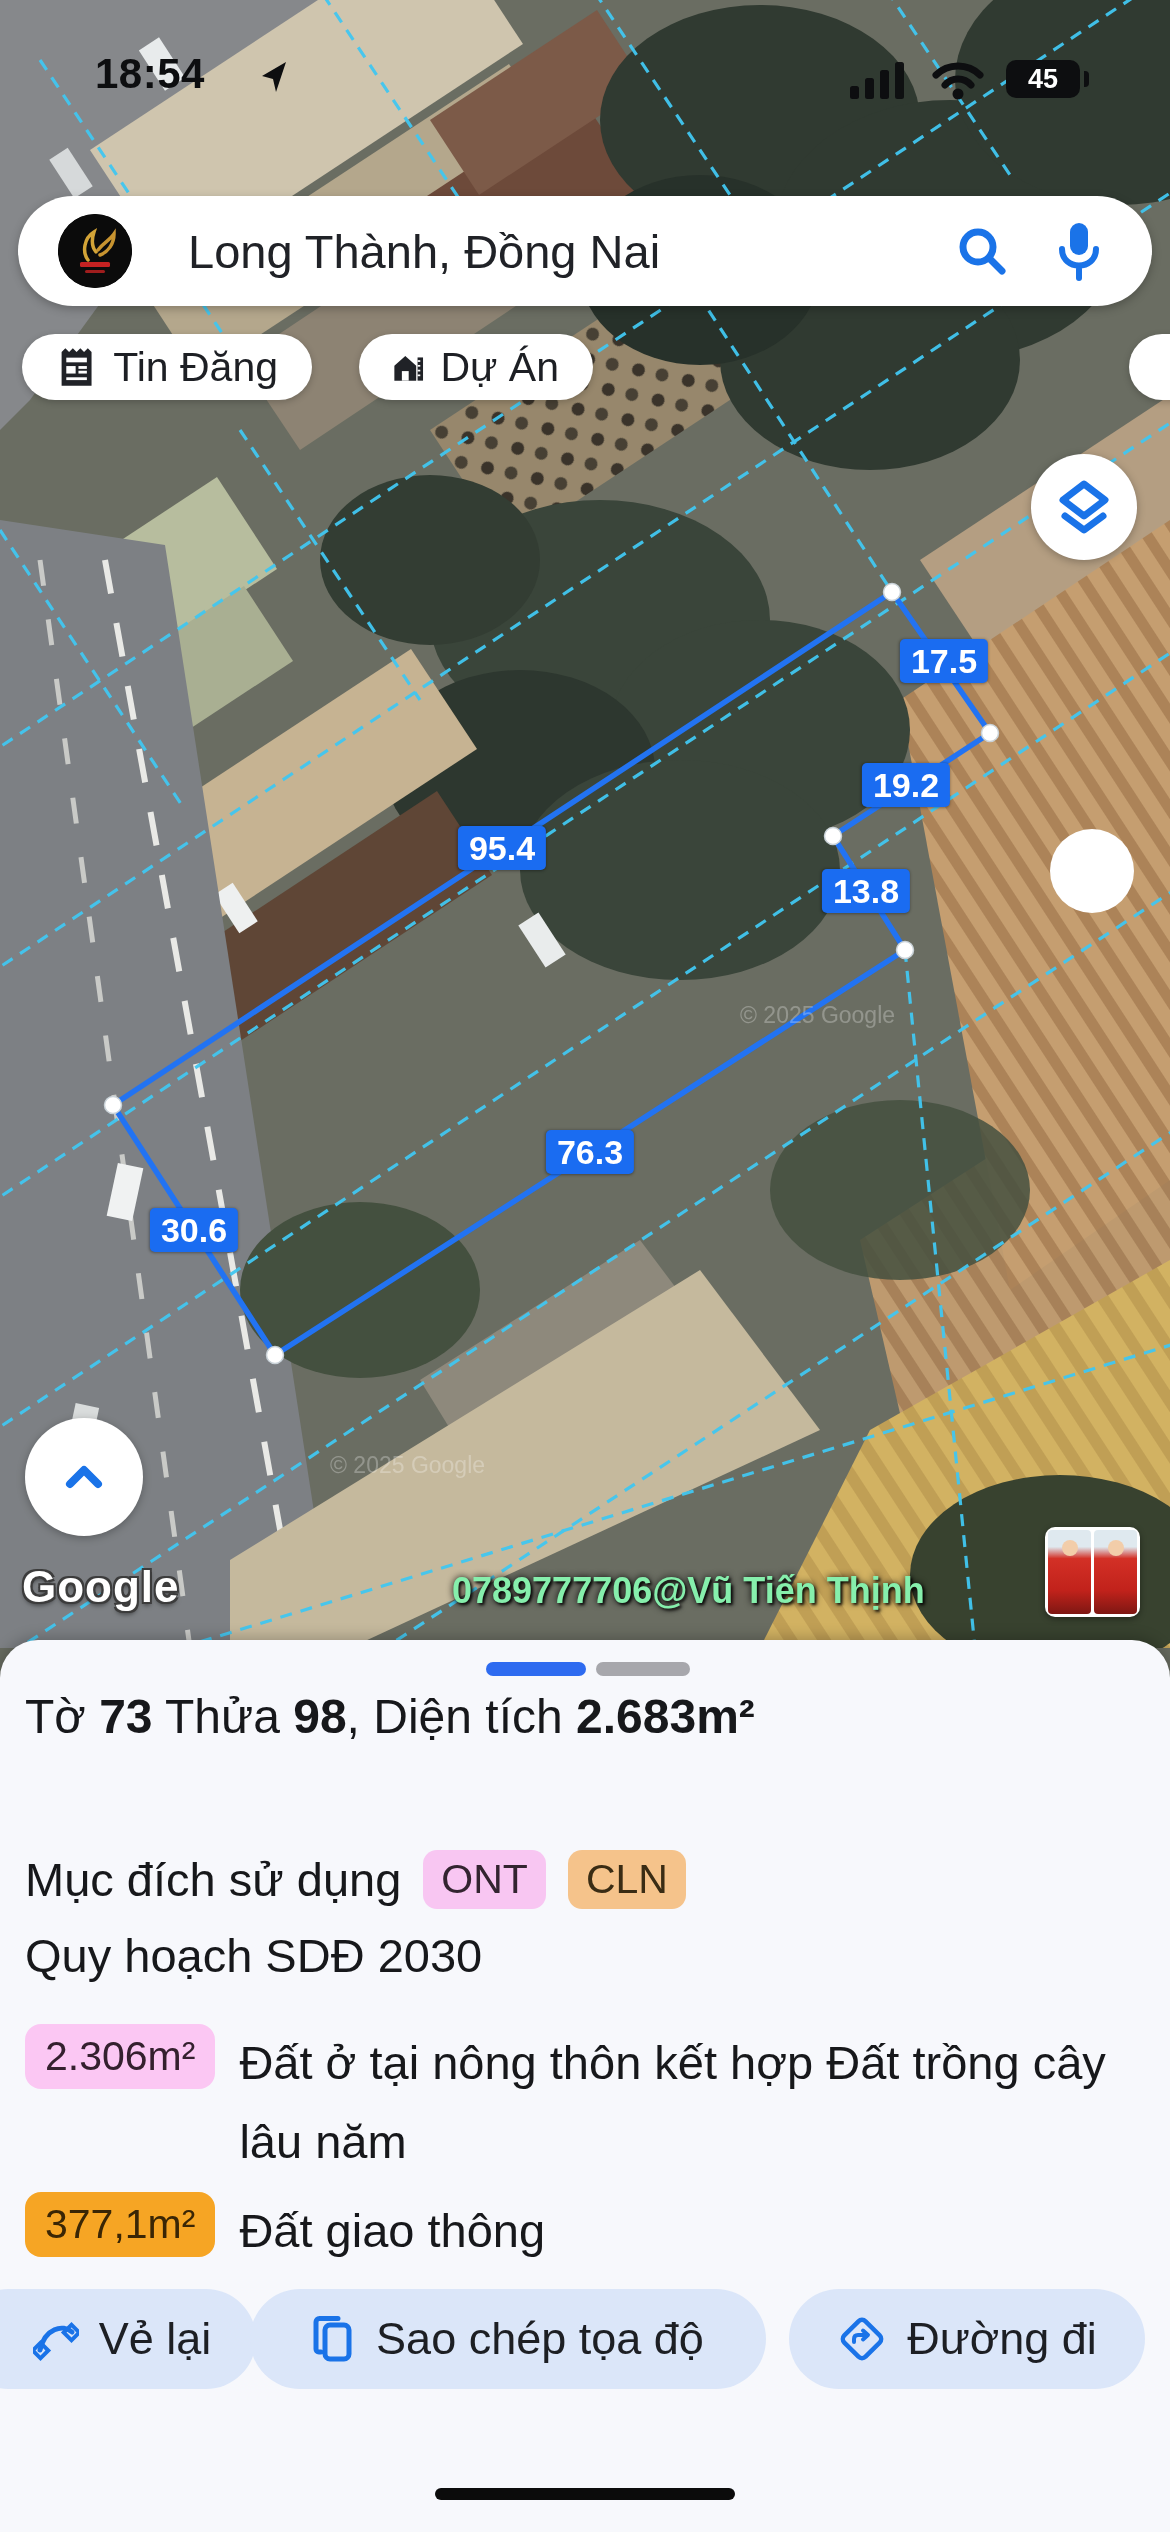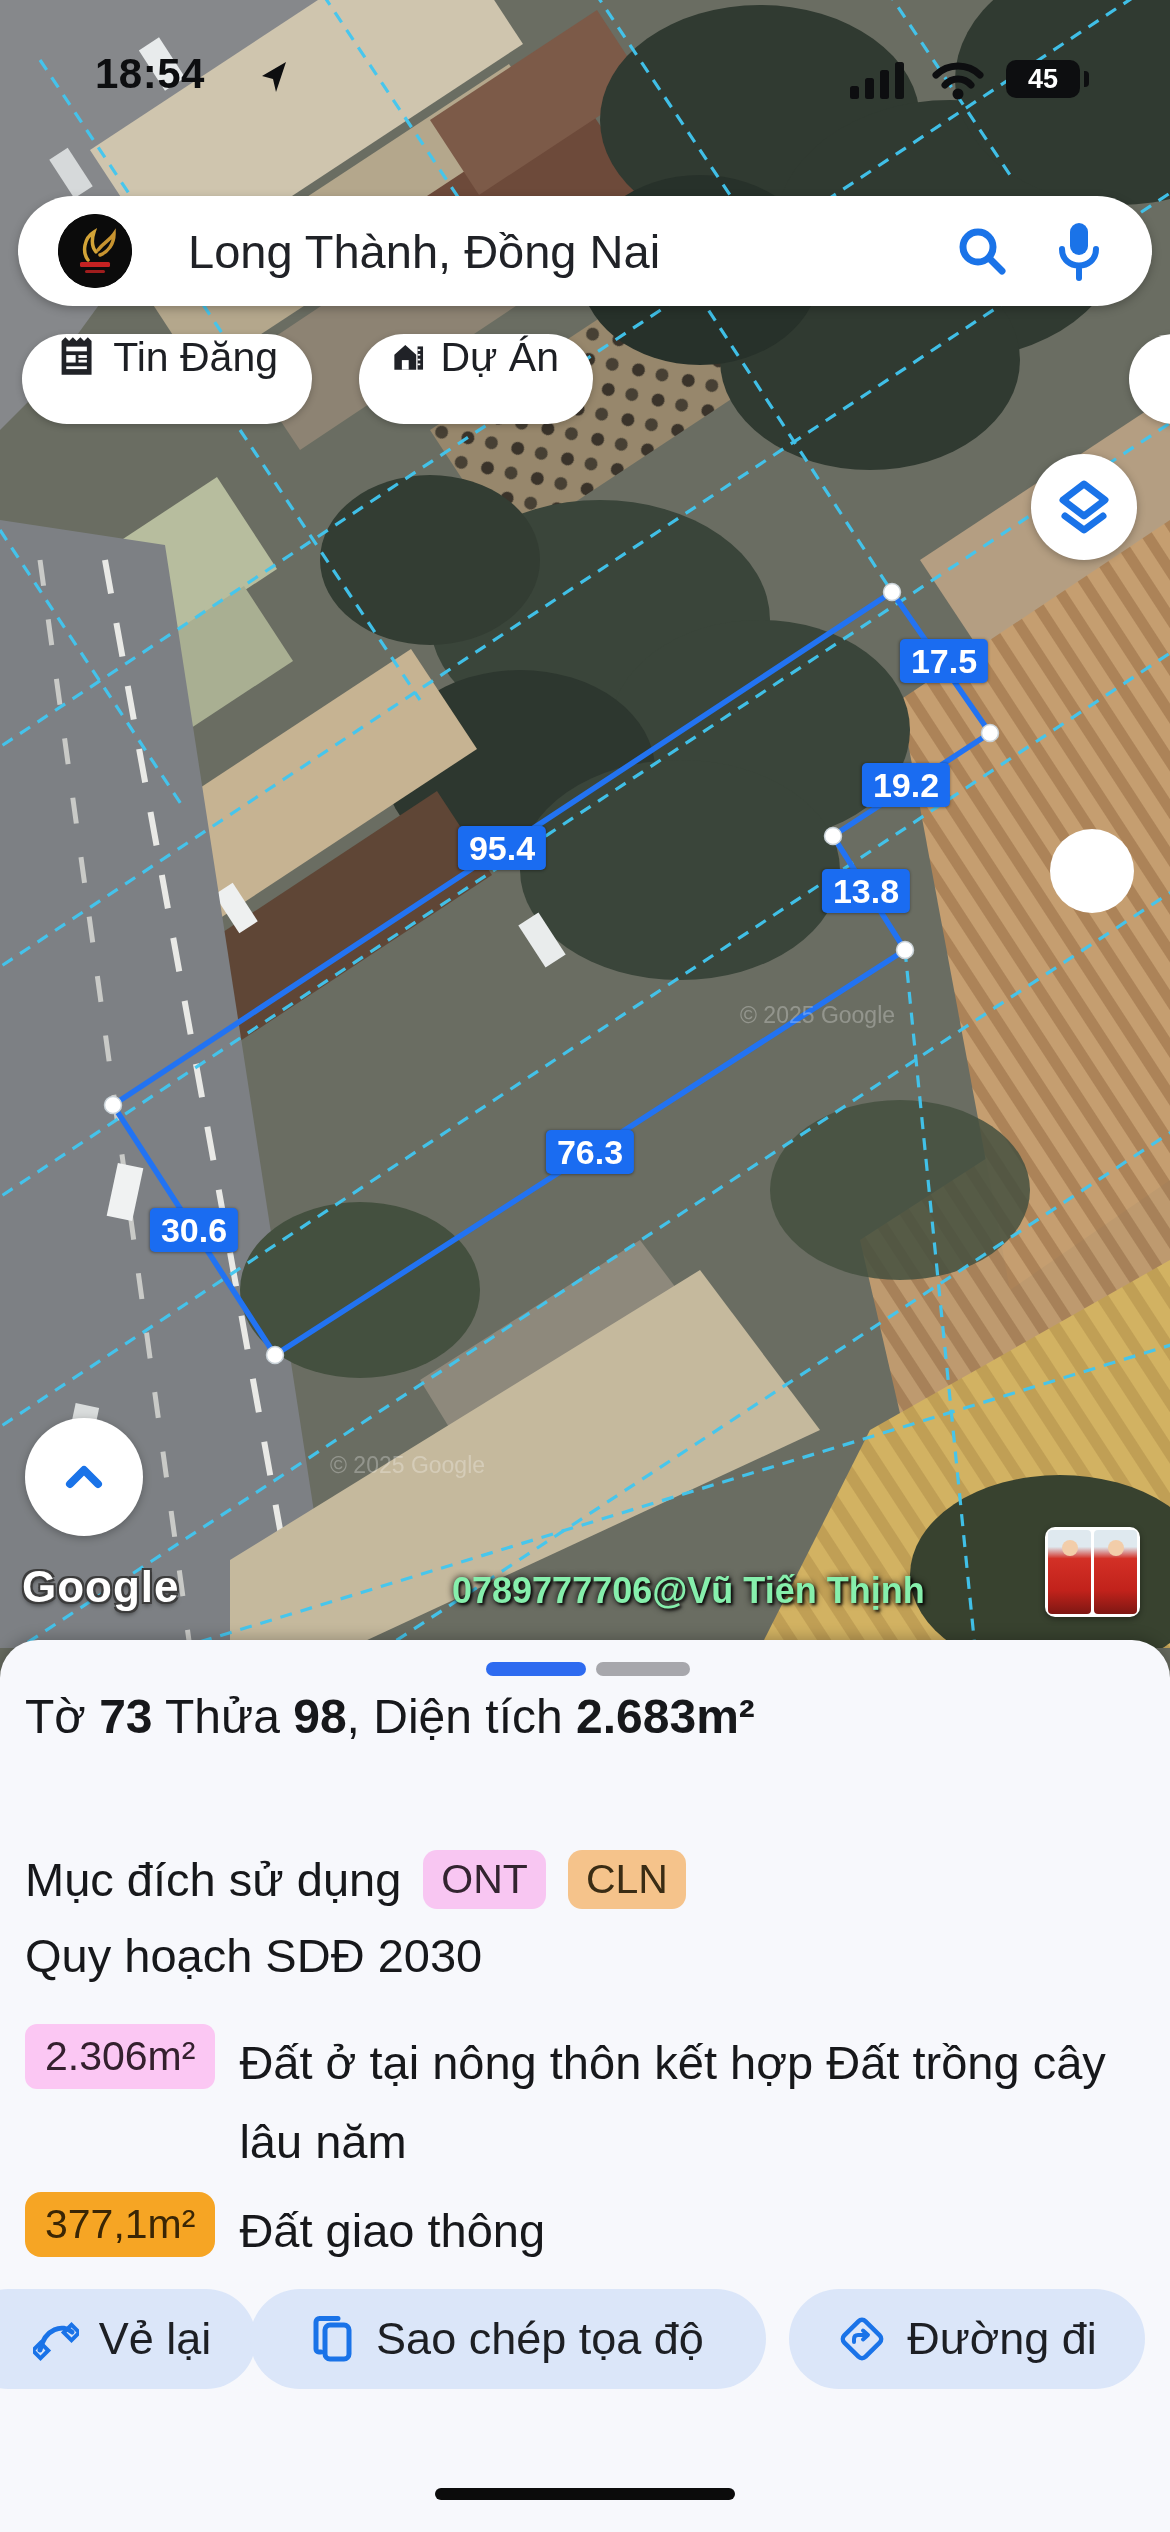--- a/index.html
+++ b/index.html
@@ -32,40 +32,40 @@
 
   
   .searchbar{position:absolute;left:18px;top:196px;width:1134px;height:110px;background:#fff;border-radius:55px;
              box-shadow:0 3px 10px rgba(0,0,0,.25);display:flex;align-items:center;gap:24px;}
   .search-logo{width:74px;height:74px;border-radius:50%;background:#0b0b0b;margin-left:40px;flex:0 0 auto;
                display:flex;align-items:center;justify-content:center;overflow:hidden;}
   .search-text{margin-left:32px;font-size:47px;color:#202227;flex:1 1 auto;white-space:nowrap;overflow:hidden;}
   .search-actions{display:flex;align-items:center;gap:44px;margin-right:48px;}
 
   
-  .chip{position:absolute;top:334px;height:90px;background:#fff;border-radius:45px;box-shadow:0 2px 7px rgba(0,0,0,.22);
-        display:flex;justify-content:center;gap:16px;font-size:41px;color:#1d1f24;padding:0 34px;box-sizing:border-box;white-space:nowrap;}
+  .chip{position:absolute;top:334px;height:66px;background:#fff;border-radius:45px;box-shadow:0 2px 7px rgba(0,0,0,.22);
+        display:flex;align-items:center;justify-content:center;gap:16px;font-size:41px;color:#1d1f24;padding:0 34px;box-sizing:border-box;white-space:nowrap;}
 
   
   .sheet{position:absolute;left:0;top:1640px;width:1170px;height:892px;background:#f7f8fc;
          border-radius:38px 38px 0 0;box-shadow:0 -3px 14px rgba(0,0,0,.22);}
   .pager-blue{position:absolute;left:486px;top:22px;width:100px;height:14px;border-radius:7px;background:#2e6bf0;}
   .pager-gray{position:absolute;left:596px;top:22px;width:94px;height:14px;border-radius:7px;background:#a7a7ac;}
   .sheet-title{position:absolute;left:25px;top:1689px;font-size:48px;color:#17181b;white-space:nowrap;}
   .sheet-title b{font-weight:700;}
   .loc-row{position:absolute;left:28px;top:1774px;display:flex;align-items:center;gap:14px;font-size:47px;color:#17181b;}
   .loc-link{color:#1a73e8;text-decoration:underline;text-underline-offset:9px;text-decoration-thickness:3px;}
   .purpose-row{position:absolute;left:25px;top:1850px;display:flex;align-items:center;gap:22px;font-size:47px;color:#17181b;}
   .badge{font-size:41px;color:#332430;padding:6px 18px;border-radius:14px;line-height:1.15;}
   .badge-ont{background:#f8c6f2;}
   .badge-cln{background:#f5c38b;color:#3a2c14;}
   .plan-row{position:absolute;left:25px;top:1928px;font-size:47px;color:#17181b;text-align:right;}
   .area-row{position:absolute;left:25px;display:flex;align-items:flex-start;gap:24px;font-size:47px;color:#17181b;}
   .area-badge{flex:0 0 auto;font-size:41px;font-weight:400;padding:9px 20px;border-radius:16px;text-align:center;min-width:128px;}
-  .area-badge-pink{background:#fbc7f3;color:#34202e;border-radius:12px;}
+  .area-badge-pink{background:#fbc7f3;color:#34202e;}
   .area-badge-orange{background:#f6a524;color:#3a2605;}
   .area-desc{line-height:1.68;max-width:940px;}
   .btn{position:absolute;top:2289px;height:100px;background:#dbe6f9;border-radius:50px;display:flex;align-items:center;
        justify-content:center;gap:20px;font-size:45px;color:#1d1f24;white-space:nowrap;}
   .home-indicator{position:absolute;left:435px;top:2488px;width:300px;height:12px;border-radius:6px;background:#0b0b0b;}
 </style>
 </head>
 <body>
 
 <div class="phone">

